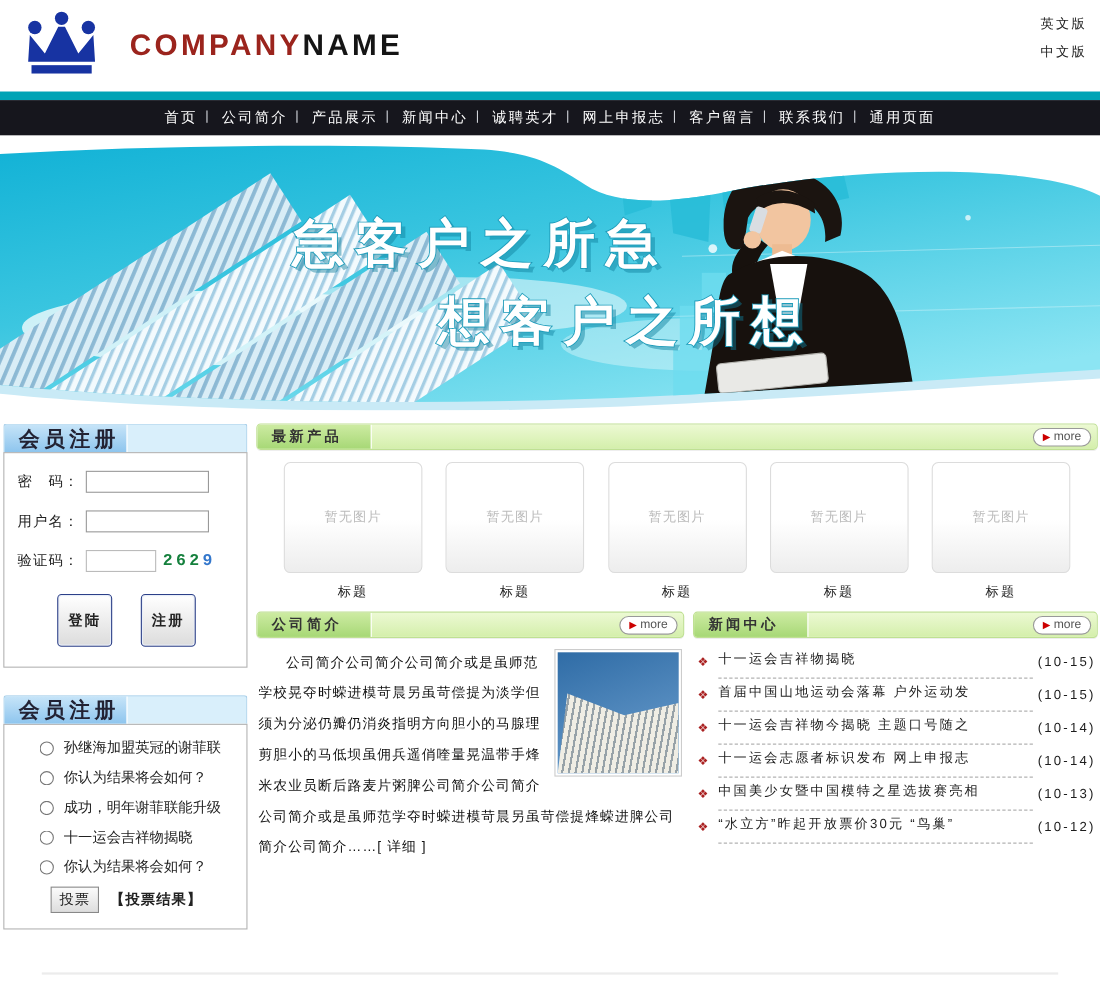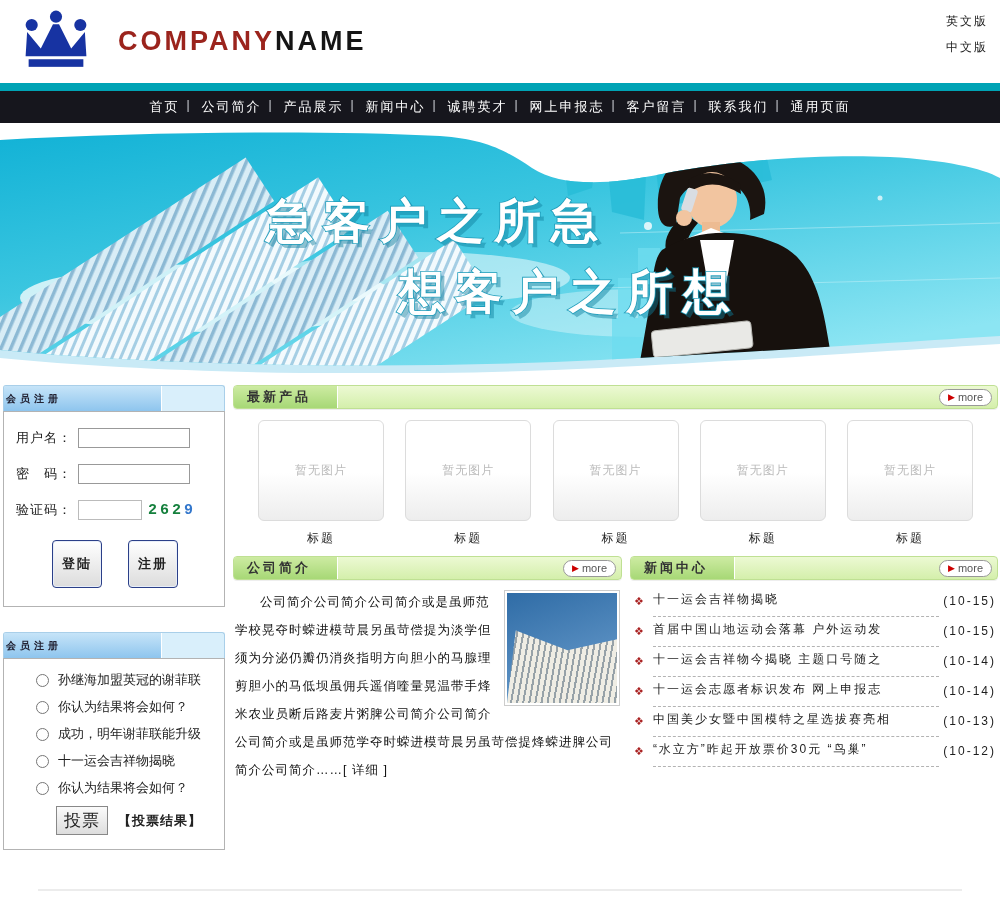--- a/index.html
+++ b/index.html
@@ -25,39 +25,39 @@
   .banner svg{display:block;}
 
   
   .main{display:flex;gap:8px;padding:12px 2px 0 3px;align-items:flex-start;}
   .side-col{width:222px;flex:none;}
   .content-col{flex:1;min-width:0;}
 
   
   .bbox{margin-bottom:25px;}
   .bhead{height:26px;background:#d9effb;border:1px solid #a9cfe9;border-bottom:none;border-radius:3px 3px 0 0;display:flex;overflow:hidden;}
-  .bseg{width:158px;background:linear-gradient(#c6e4f8,#8ec5ee);border-right:1px solid #fff;display:flex;align-items:center;padding-left:2px;font-size:10px;font-weight:bold;letter-spacing:4px;color:#223;}
+  .bseg{width:112px;background:linear-gradient(#c6e4f8,#8ec5ee);border-right:1px solid #fff;display:flex;align-items:center;padding-left:13px;font-size:19px;font-weight:bold;letter-spacing:4px;color:#223;}
   .bbody{border:1px solid #b3b3b3;background:#fff;}
 
   .form-body{padding:16px 10px 14px 12px;}
   .frow{display:flex;align-items:center;margin-bottom:16px;font-size:13px;color:#222;}
   .frow label{width:62px;letter-spacing:1px;flex:none;}
   .txt-input{width:112px;height:20px;border:1px solid #999;background:#fff;font-size:12px;padding:0 3px;}
   .txt-input.captcha{width:64px;border-color:#bbb;}
   .captcha-code{font-size:15px;font-weight:bold;letter-spacing:3px;margin-left:6px;font-family:"Liberation Mono","DejaVu Sans Mono",monospace;}
   .captcha-code .red{color:#15803d;}
   .captcha-code .blue{color:#37c;}
   .btn-row{display:flex;gap:26px;justify-content:center;margin-top:20px;margin-bottom:4px;}
   .blue-btn{font-size:13px;font-weight:bold;letter-spacing:2px;color:#222;background:linear-gradient(#ffffff,#dcdcdc);border:1px solid #2b3f88;border-radius:4px;padding:14px 9px;box-shadow:0 0 0 1px #e8eef8 inset;cursor:pointer;}
 
   .poll-body{padding:12px 8px 12px 6px;}
   .poll-row{display:flex;align-items:center;margin:0 0 9px 26px;font-size:13px;color:#222;}
   .poll-row input{width:13px;height:13px;margin-right:9px;flex:none;}
   .poll-actions{display:flex;align-items:center;margin:4px 0 2px 36px;gap:10px;}
-  .gray-btn{font-size:17px;letter-spacing:1px;background:linear-gradient(#fbfbfb,#ddd);border:1px solid #888;padding:2px 7px;cursor:pointer;color:#222;margin-left:10px;}
+  .gray-btn{font-size:13px;letter-spacing:1px;background:linear-gradient(#fbfbfb,#ddd);border:1px solid #888;padding:2px 7px;cursor:pointer;color:#222;}
   .poll-result-link{font-size:13px;font-weight:bold;color:#222;cursor:pointer;letter-spacing:1px;}
 
   
   .ghead{height:24px;background:linear-gradient(#ecf9d3,#d4efab);border:1px solid #bfe093;border-radius:4px;position:relative;display:flex;overflow:hidden;box-shadow:0 1px 0 #eee;}
   .gseg{width:104px;background:linear-gradient(#cdeba2,#a7d876);border-right:1px solid #fff;display:flex;align-items:center;padding-left:13px;font-size:13px;font-weight:bold;letter-spacing:3px;color:#333;}
   .more-btn{position:absolute;right:5px;top:3px;height:17px;background:#fff;border:1px solid #999;border-radius:9px;display:flex;align-items:center;gap:3px;padding:0 8px;cursor:pointer;}
   .more-arrow{color:#c00;font-size:9px;line-height:1;}
   .more-label{color:#555;font-size:11px;line-height:1;}
 
   
@@ -209,26 +209,26 @@
 <div class="main">
 
   <div class="side-col">
 
     <div class="bbox">
       <div class="bhead">
         <span class="bseg">会员注册</span>
       </div>
       <div class="bbody form-body">
         <div class="frow">
+          <label>密　码：</label>
+          <input class="txt-input" type="password" style="">
+        </div>
+        <div class="frow">
           <label>用户名：</label>
           <input class="txt-input" type="text" style="">
-        </div>
-        <div class="frow">
-          <label>密　码：</label>
-          <input class="txt-input" type="password" style="">
         </div>
         <div class="frow" style="margin-bottom:6px;">
           <label>验证码：</label>
           <input class="txt-input captcha" type="text" style="">
           <span class="captcha-code"><span class="red">262</span><span class="blue">9</span></span>
         </div>
         <div class="btn-row">
           <button class="blue-btn">登陆</button>
           <button class="blue-btn">注册</button>
         </div>

